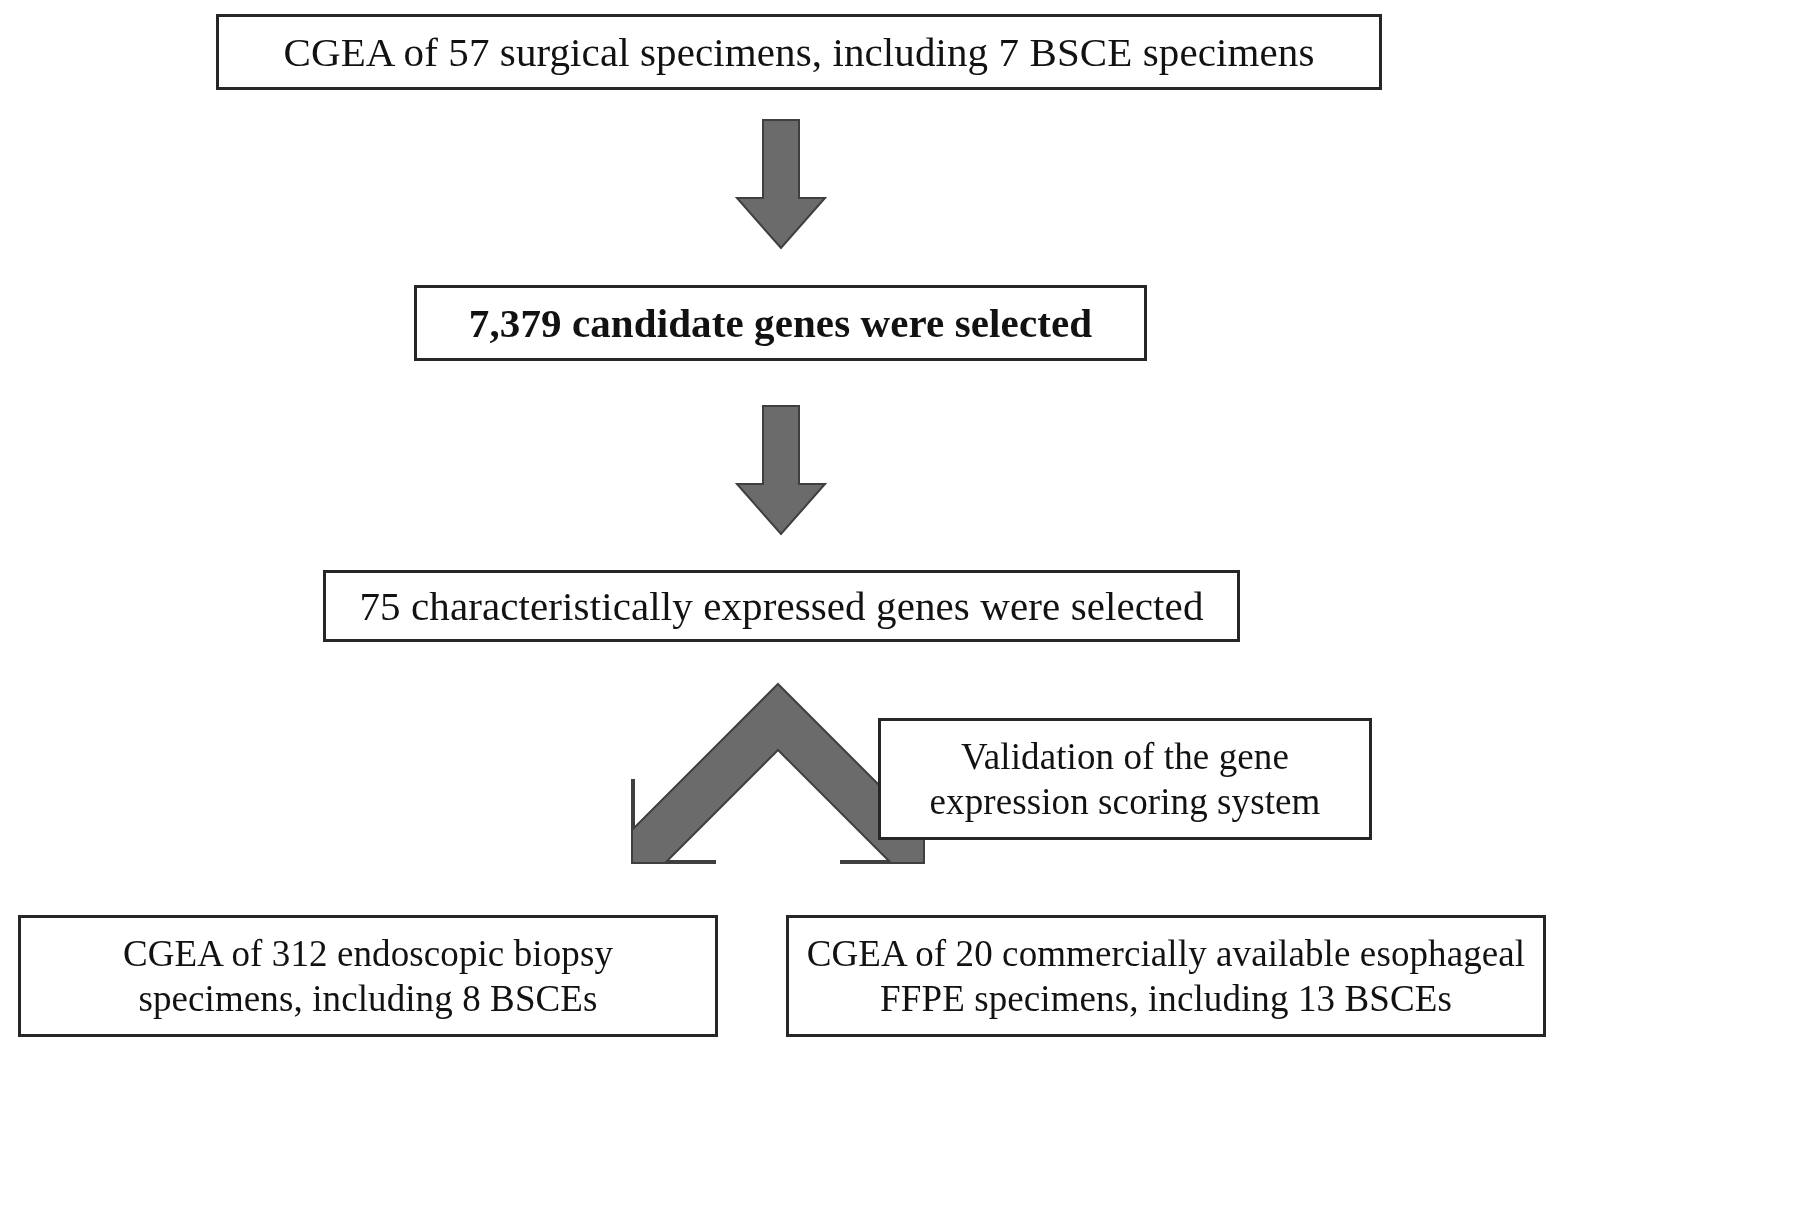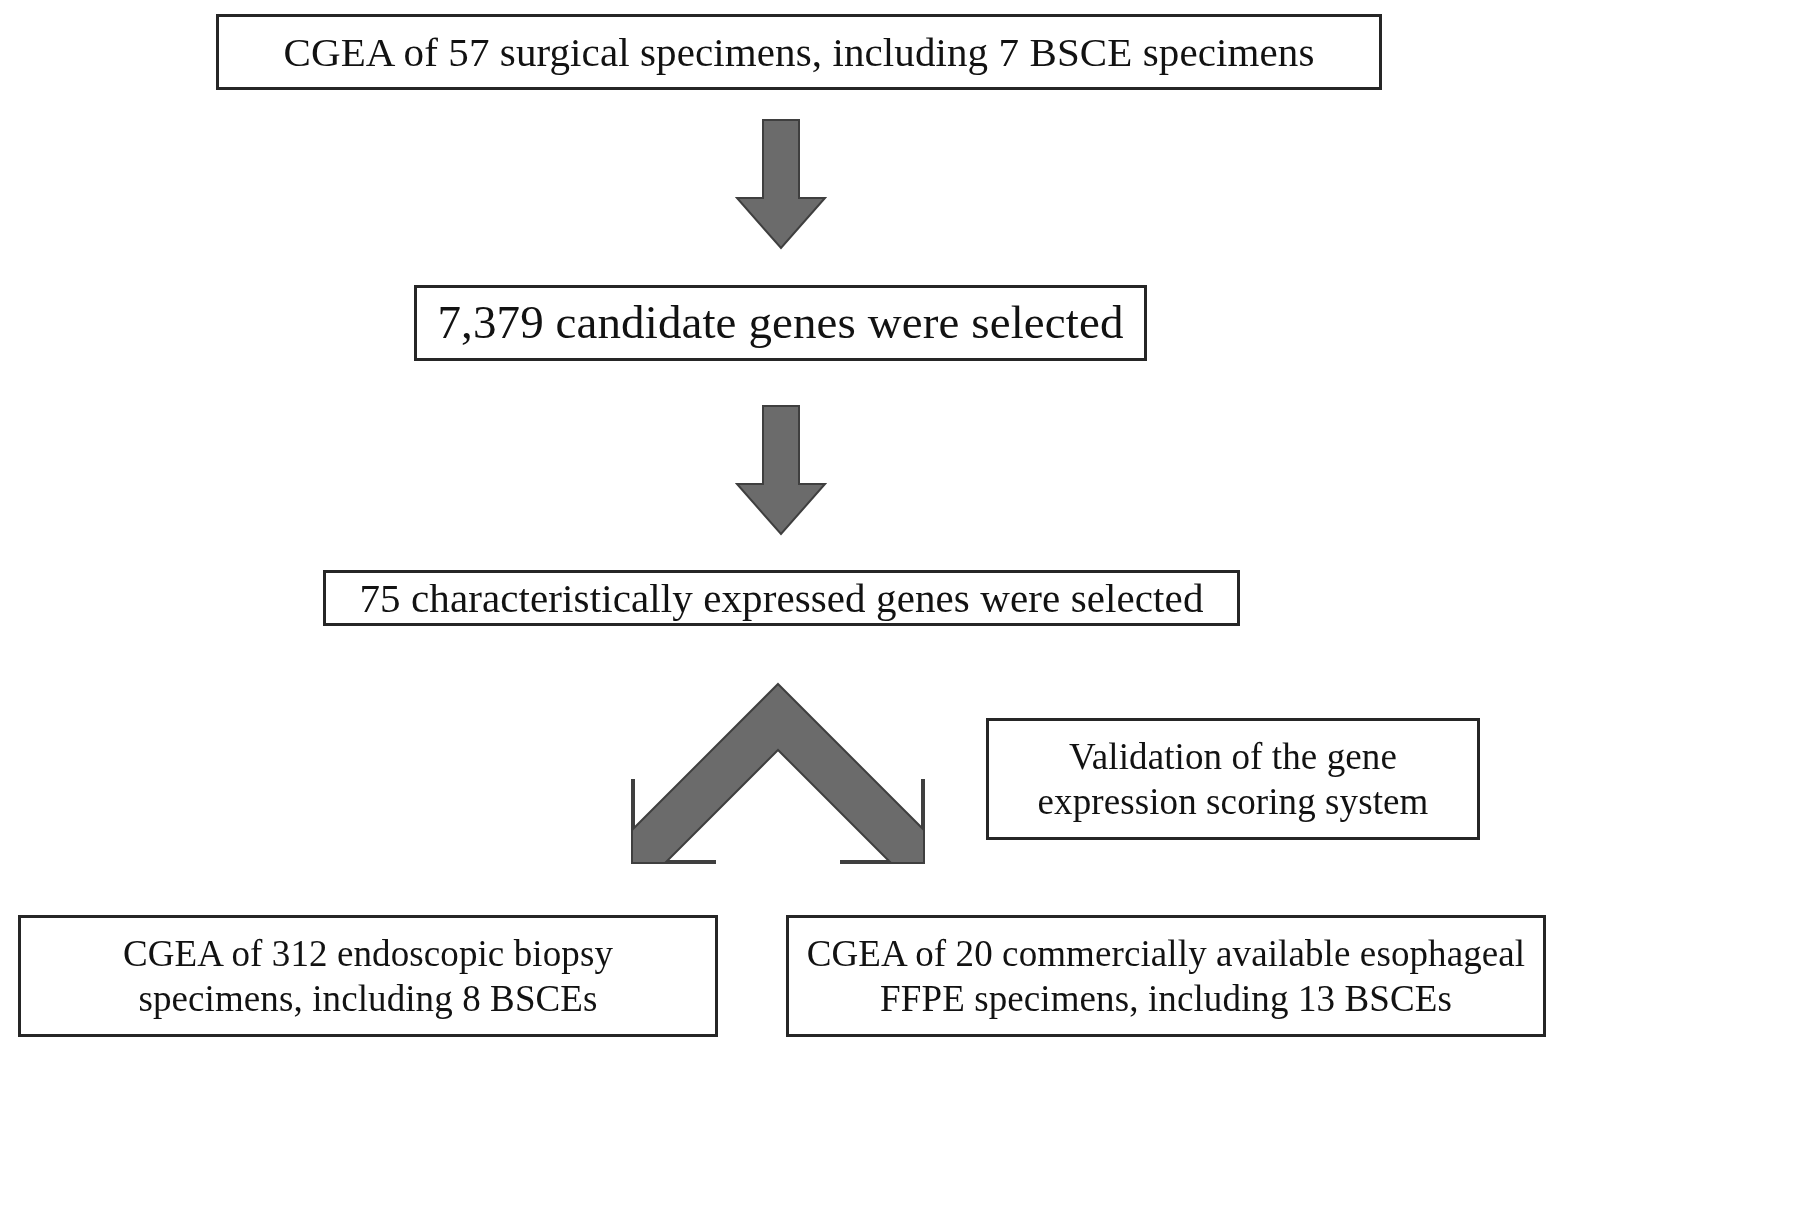--- a/index.html
+++ b/index.html
@@ -39,28 +39,29 @@
   }
 
   
   #box-cgea-surgical {
     left: 196px;  top: 14px;   width: 1166px; height: 76px;
     font-size: 41px;
     margin-left: 20px;
   }
   #box-candidate-genes {
     left: 414px;  top: 285px;  width: 733px;  height: 76px;
-    font-size: 47px;
+    font-size: 41px;
+    font-weight: bold;
   }
   #box-characteristic-genes {
-    left: 323px;  top: 570px;  width: 917px;  height: 56px;
+    left: 323px;  top: 570px;  width: 917px;  height: 72px;
     font-size: 41px;
   }
   #box-validation {
-    left: 986px;  top: 718px;  width: 494px;  height: 122px;
+    left: 878px;  top: 718px;  width: 494px;  height: 122px;
     font-size: 37px;
   }
   #box-endoscopic-biopsy {
     left: 18px;   top: 915px;  width: 700px;  height: 122px;
     font-size: 37px;
   }
   #box-ffpe {
     left: 738px;  top: 915px;  width: 760px;  height: 122px;
     font-size: 37px;
     margin-left: 48px;

